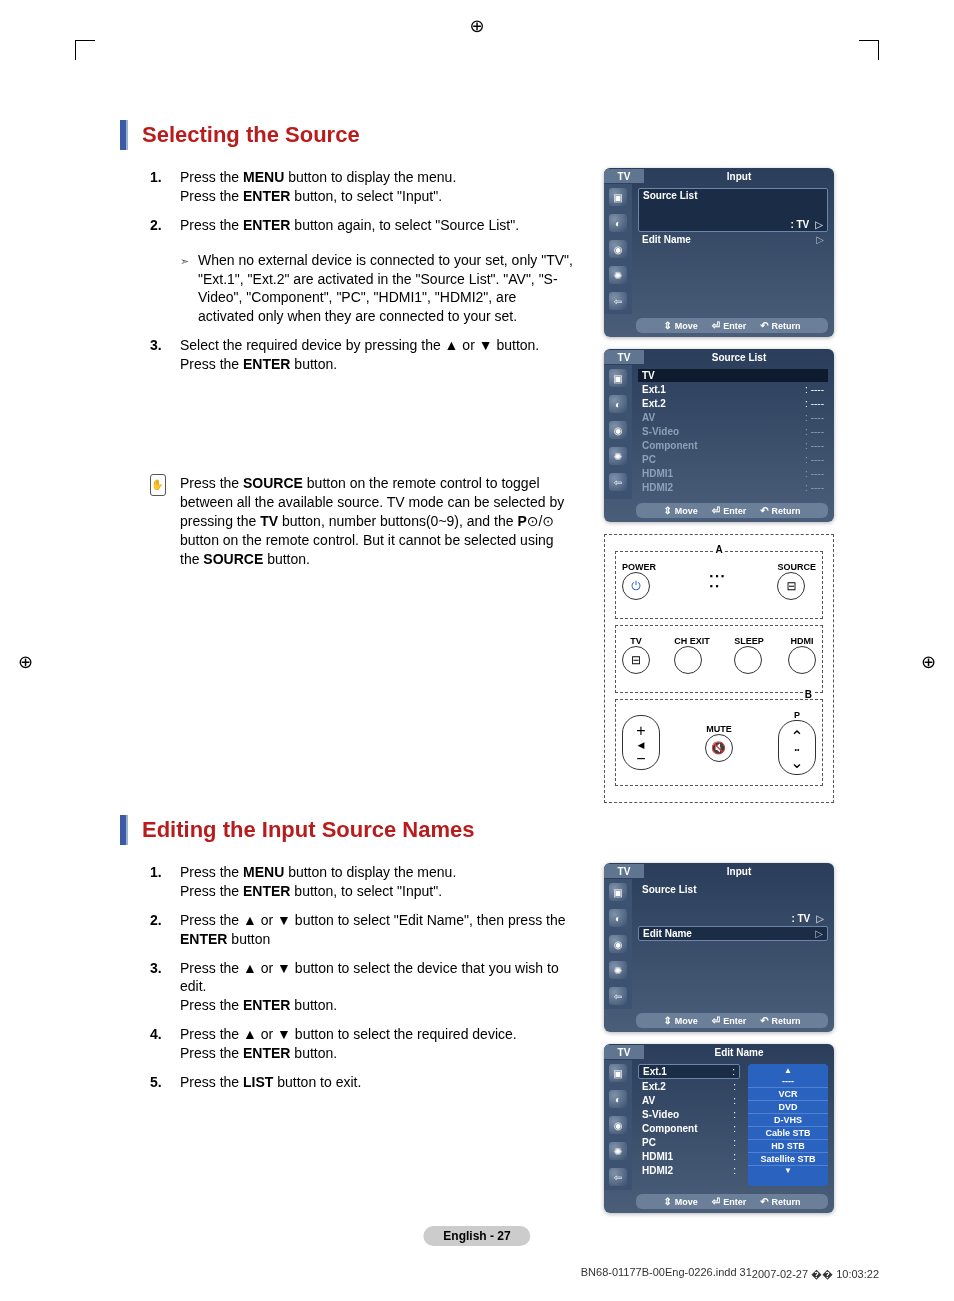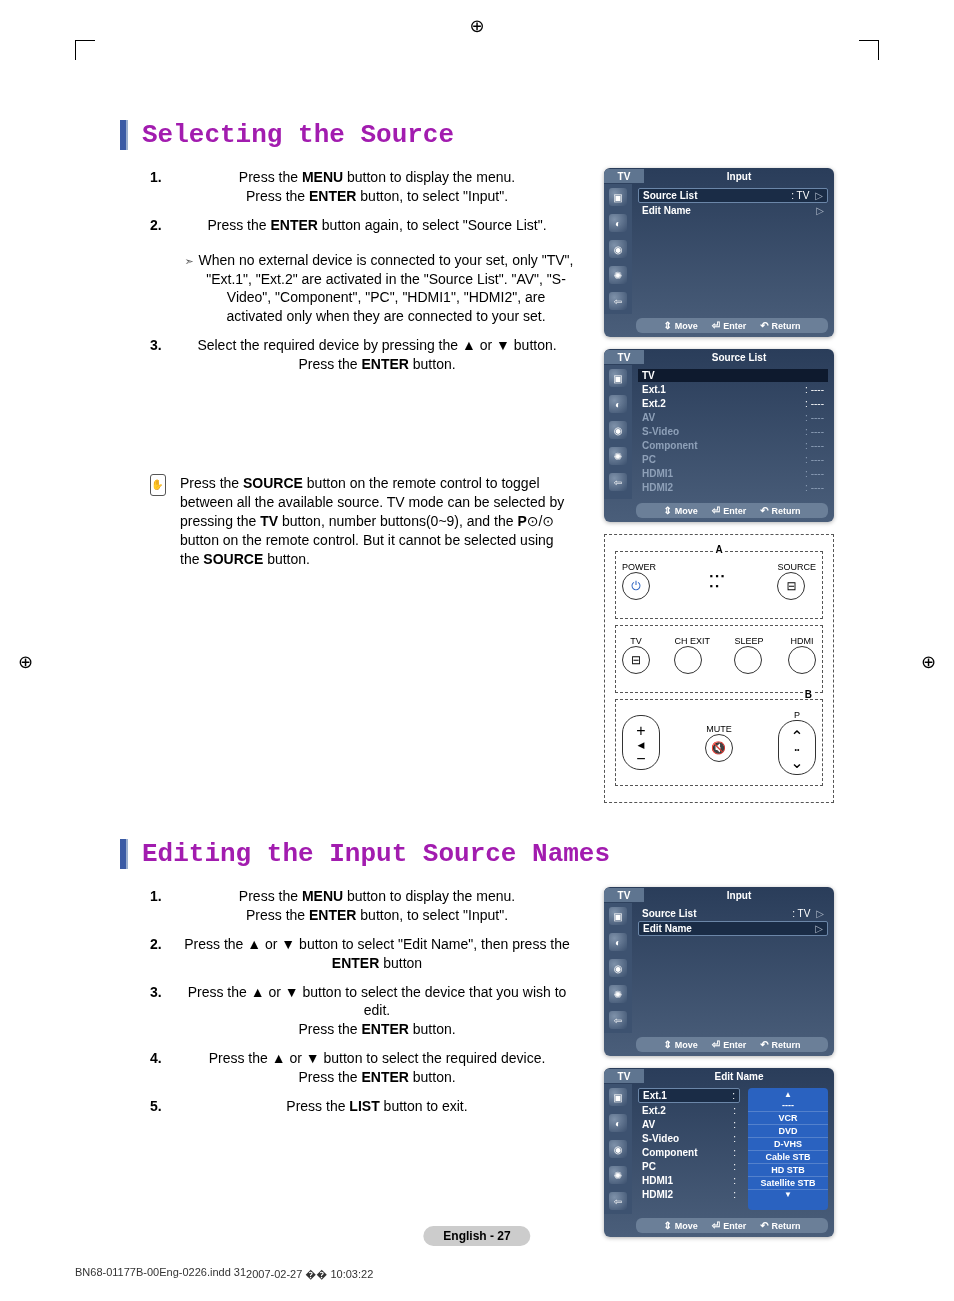--- a/index.html
+++ b/index.html
@@ -29,40 +29,39 @@
   .section-header {
     display: flex;
     align-items: center;
     margin-bottom: 18px;
   }
   .header-bar {
     width: 8px; height: 30px; background: #3b5ba5; margin-right: 14px;
     border-right: 2px solid #9cb0d0;
   }
   .section-title {
-    font-size: 26px;
-    color: #a21caf;
+    font-size: 22px;
+    color: #b91c1c;
     font-weight: bold;
-    font-family: Liberation Mono, monospace;
   }
 
   .columns { display: flex; gap: 20px; }
   .left-col { flex: 1; padding-right: 10px; }
   .right-col { width: 230px; flex-shrink: 0; }
 
   .intro {
     font-weight: bold;
     font-size: 14px;
     margin-bottom: 12px;
     padding-left: 30px;
   }
   .steps { padding-left: 30px; }
   .step { display: flex; font-size: 14px; margin-bottom: 10px; line-height: 1.35; }
   .step-num { font-weight: bold; width: 30px; flex-shrink: 0; }
-  .step-body { flex: 1; text-align: center; }
+  .step-body { flex: 1; }
   .note-row { display: flex; margin-top: 16px; }
   .note-arrow { width: 18px; flex-shrink: 0; }
   .note-arrow::before { content: "➣"; font-size: 11px; color: #555; }
 
   .remote-note { display: flex; padding-left: 30px; margin-top: 100px; font-size: 14px; line-height: 1.35; }
   .remote-icon { width: 30px; flex-shrink: 0; }
   .remote-icon-box {
     display: inline-block; width: 16px; height: 22px;
     border: 1px solid #555; border-radius: 3px;
     font-size: 10px; text-align: center; line-height: 20px;
@@ -106,21 +105,21 @@
     background: radial-gradient(circle at 30% 30%, #7f92aa, #3a4f6d);
     border-radius: 3px;
     display:flex;align-items:center;justify-content:center;
     font-size: 10px;
   }
   .osd-content { flex: 1; padding: 4px 6px; }
   .osd-row { display: flex; justify-content: space-between; padding: 1px 4px; margin-bottom: 1px; }
   .osd-row.hl { background: #1a2c46; border: 1px solid #6b86a8; border-radius: 2px; }
   .osd-row.sel { background: #0e1a2e; }
   .osd-row-label { font-weight: bold; }
-  .osd-row-val { font-weight: normal; }
+  .osd-row-val { font-weight: bold; margin-top: 29px; }
   .osd-row.dim { color: #8ea0b8; }
   .osd-arrow { color: #aeb8c8; margin-left: 6px; }
   .osd-footer {
     display: flex; justify-content: center; gap: 14px;
     font-size: 9px; font-weight: bold;
     background: #6b7f98; border-radius: 6px;
     margin: 4px 6px 4px 32px; padding: 2px 6px;
     align-items: center;
   }
   .osd-foot-item { display: flex; align-items: center; gap: 3px; }
@@ -132,21 +131,21 @@
     padding: 10px 6px;
     position: relative;
   }
   .remote-segment {
     border: 1px dashed #555;
     margin: 6px 4px;
     padding: 10px 6px;
     position: relative;
   }
   .remote-row { display: flex; justify-content: space-between; align-items: center; margin-bottom: 8px; }
-  .rlabel { font-size: 9px; font-weight: normal; text-align: center; }
+  .rlabel { font-size: 9px; font-weight: bold; text-align: center; }
   .rbtn {
     width: 28px; height: 28px; border: 1.5px solid #333; border-radius: 50%;
     display: flex; align-items: center; justify-content: center; font-size: 12px;
   }
   .power-btn { color: #2a62c0; }
   .big-nav {
     width: 38px; height: 55px; border: 1.5px solid #333;
     border-radius: 18px; display: flex; flex-direction: column;
     align-items: center; justify-content: space-between; padding: 6px 0;
   }
@@ -165,21 +164,21 @@
   .osd-opt:last-child { border-bottom: none; }
 
   
   .page-num {
     position: absolute; bottom: 55px; left: 50%; transform: translateX(-50%);
     background: #ccc; border-radius: 12px; padding: 3px 20px;
     font-size: 12px; font-weight: bold;
   }
   .doc-footer {
     position: absolute; bottom: 20px; left: 75px; right: 75px;
-    display: flex; justify-content: flex-start;
+    display: flex; justify-content: flex-end;
     font-size: 11px; color: #333;
   }
   .reg-side { position: absolute; top: 50%; font-size: 18px; }
   .reg-left { left: 18px; }
   .reg-right { right: 18px; }
 </style>
 </head>
 <body>
 
 <div class="page">
@@ -395,21 +394,21 @@
                   <span>⌃</span>
                   <span style="font-size:7px">••</span>
                   <span>⌄</span>
                 </div>
             </div>
           </div>
         </div>
       </div>
     </div>
 
-    <div class="section-header" style="margin-top:36px">
+    <div class="section-header" style="margin-top:12px">
       <div class="header-bar"></div>
       <div class="section-title">Editing the Input Source Names</div>
     </div>
 
     <div class="columns">
       <div class="left-col">
         <div class="steps">
           <div class="step">
               <div class="step-num">1.</div>
               <div class="step-body">Press the <b>MENU</b> button to display the menu.<br>Press the <b>ENTER</b> button, to select "Input".</div>

